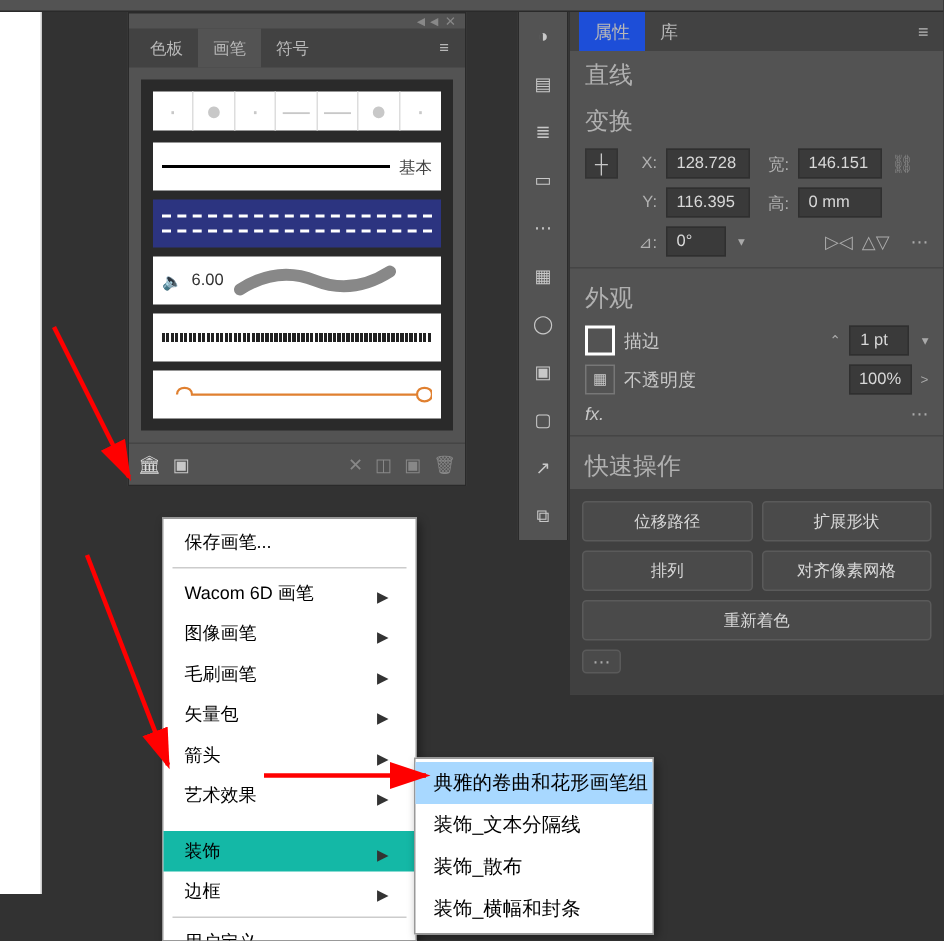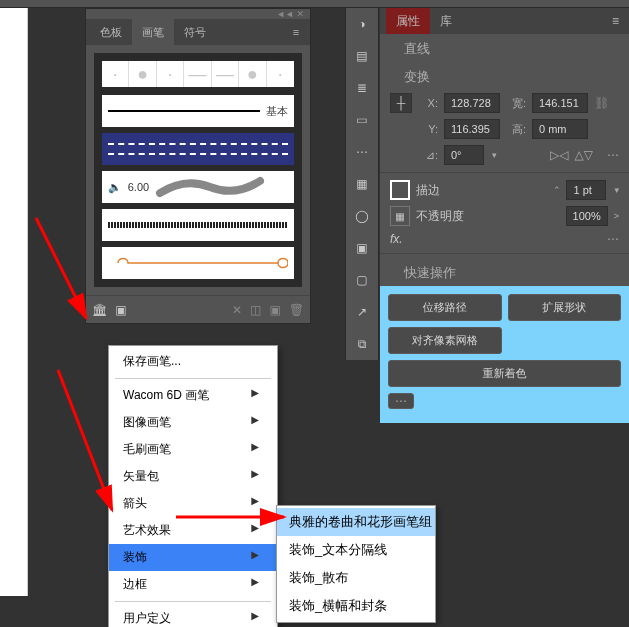--- a/index.html
+++ b/index.html
@@ -26,26 +26,25 @@
     background: #535353;
   }
   .panel-tabs {
     display: flex;
     background: #424242;
     height: 26px;
     align-items: center;
     padding-left: 6px;
   }
   .panel-tabs span { padding: 0 10px; color: #b8b8b8; }
-  .panel-tabs .active { background: #7f1d1d; height: 100%; display: flex; align-items: center; }
+  .panel-tabs .active { background: #1d4ed8; height: 100%; display: flex; align-items: center; }
   .section-label {
     padding: 6px 10px 4px;
     color: #b0b0b0;
-    font-size: 13px;
-    margin-left: 14px;
+    font-size: 16px;
   }
   .right-panel .row {
     display: flex;
     align-items: center;
     padding: 3px 10px;
     gap: 6px;
   }
   .label-sm { color: #b0b0b0; font-size: 11px; width: 20px; text-align: right; }
   .value-box {
     background: #3a3a3a;
@@ -69,21 +68,21 @@
   }
   .fill-none::after {
     content: ''; position: absolute; left: 2px; top: 2px; right: 2px; bottom: 2px;
     border-top: 2px solid red; transform: rotate(-45deg); transform-origin: center;
   }
   .stroke-box {
     width: 20px; height: 20px; border: 2px solid #fff; background: #535353;
   }
   .action-buttons-wrap {
     padding: 8px;
-    background: #7dd3fc;
+    background: #404040;
   }
   .btn-grid {
     display: grid;
     grid-template-columns: 1fr 1fr;
     gap: 6px;
     margin-bottom: 6px;
   }
   .btn-full { grid-template-columns: 1fr; }
   .btn {
     background: #4a4a4a;
@@ -190,23 +189,23 @@
     border: 1px solid #999;
     box-shadow: 2px 2px 6px rgba(0,0,0,0.4);
     color: #000;
     font-size: 12px;
     padding: 2px 0;
   }
   .ctx-item {
     padding: 5px 18px 5px 14px;
     display: flex;
     justify-content: space-between;
-    align-items: flex-start;
-  }
-  .ctx-item.highlight { background: #3b82f6; }
+    align-items: flex-end;
+  }
+  .ctx-item.highlight { background: #14b8a6; margin-top: 10px; }
   .ctx-sep { height: 1px; background: #ccc; margin: 3px 6px; }
   .ctx-arrow { font-size: 10px; color: #333; }
 
   .submenu {
     position: absolute;
     left: 276px;
     top: 505px;
     width: 160px;
     background: #fff;
     border: 1px solid #999;
@@ -278,20 +277,21 @@
     <span class="label-sm">⊿:</span>
     <span class="value-box" style="min-width:40px;">0°</span>
     <span class="dropdown-arrow">▾</span>
     <span style="flex:1;"></span>
     <span style="color:#aaa;">▷◁</span>
     <span style="color:#aaa;">△▽</span>
     <span style="color:#aaa;margin-left:8px;">⋯</span>
   </div>
 
   <div class="divider"></div>
+  <div class="section-label">外观</div>
 
   <div class="row">
     <span class="stroke-box"></span>
     <span>描边</span>
     <span style="flex:1;"></span>
     <span style="color:#aaa;font-size:9px;">⌃</span>
     <span class="value-box" style="min-width:40px;">1 pt</span>
     <span class="dropdown-arrow">▾</span>
   </div>
   <div class="row">
@@ -309,20 +309,21 @@
 
   <div class="divider"></div>
   <div class="section-label">快速操作</div>
 
   <div class="action-buttons-wrap">
     <div class="btn-grid">
       <div class="btn">位移路径</div>
       <div class="btn">扩展形状</div>
     </div>
     <div class="btn-grid">
+      <div class="btn">排列</div>
       <div class="btn">对齐像素网格</div>
     </div>
     <div class="btn-grid btn-full">
       <div class="btn">重新着色</div>
     </div>
     <div class="btn-row-flex">
       <div class="btn-sq">
           <span style="color:#aaa;">⋯</span>
         </div>
     </div>

